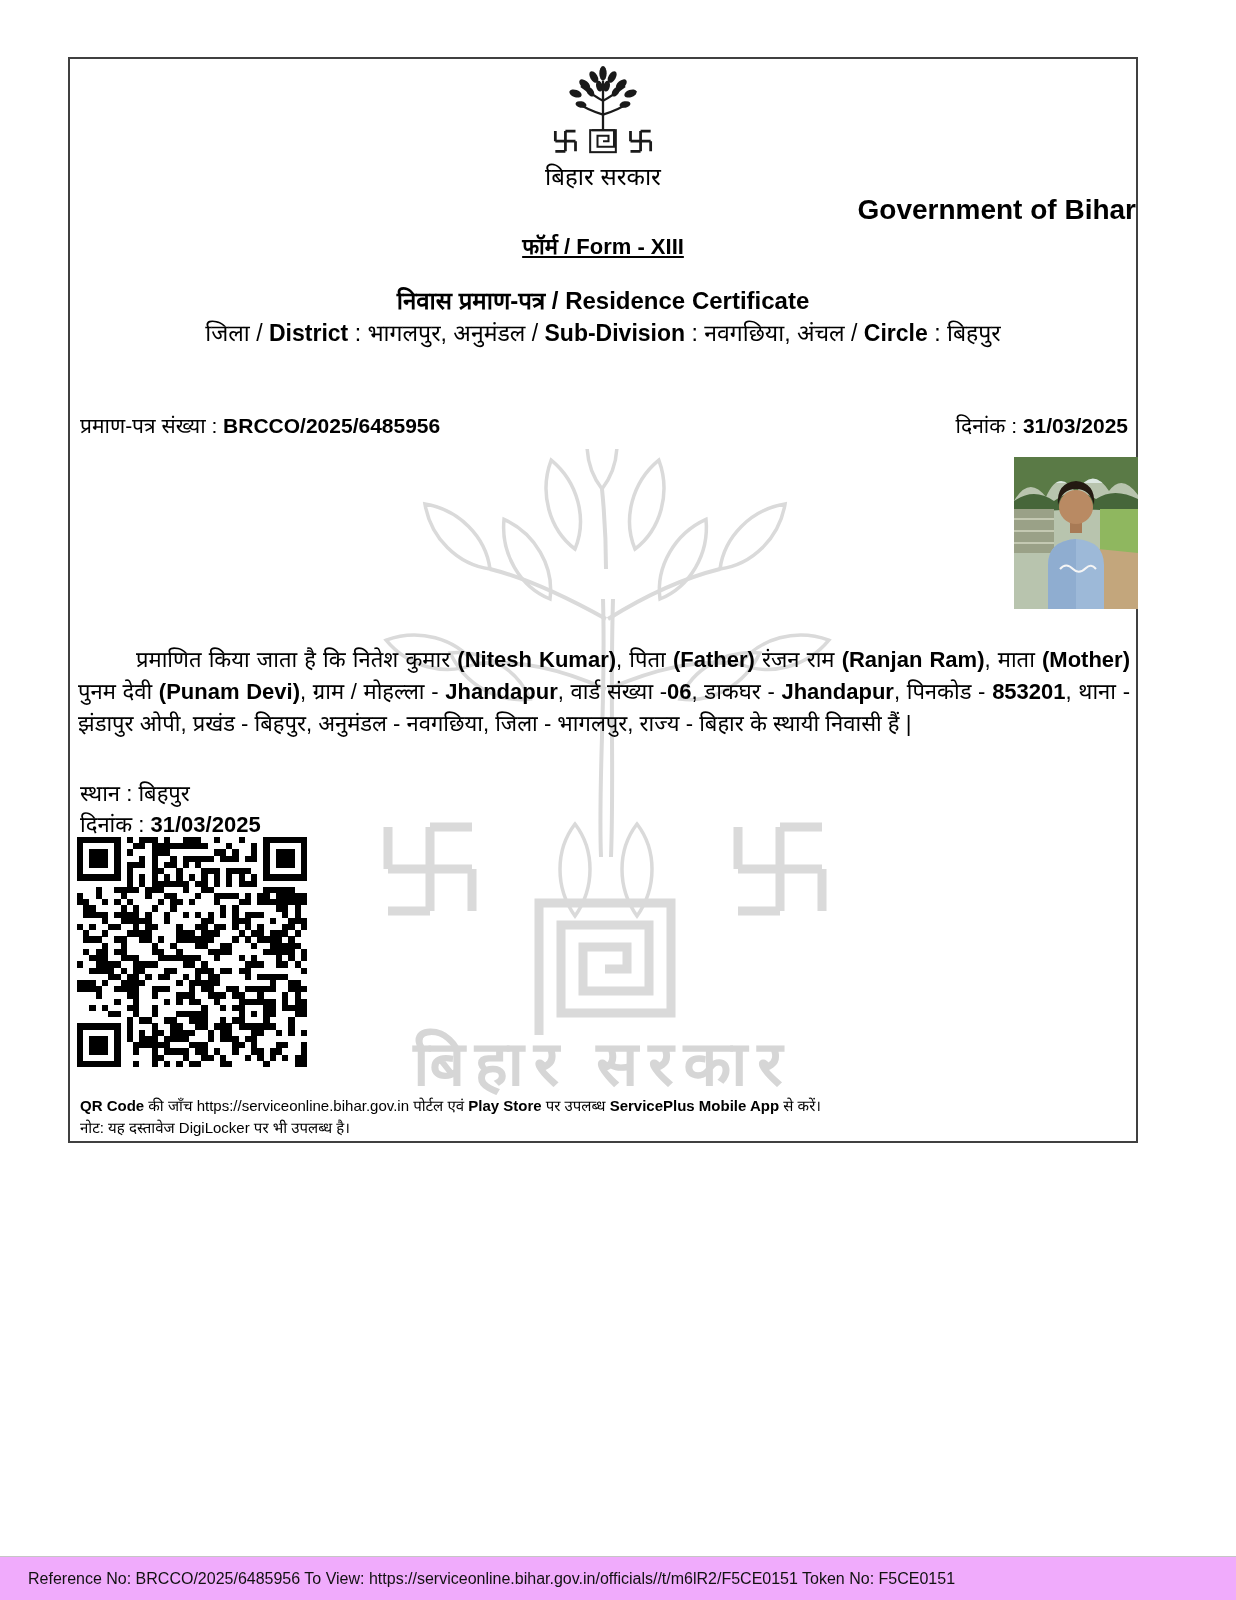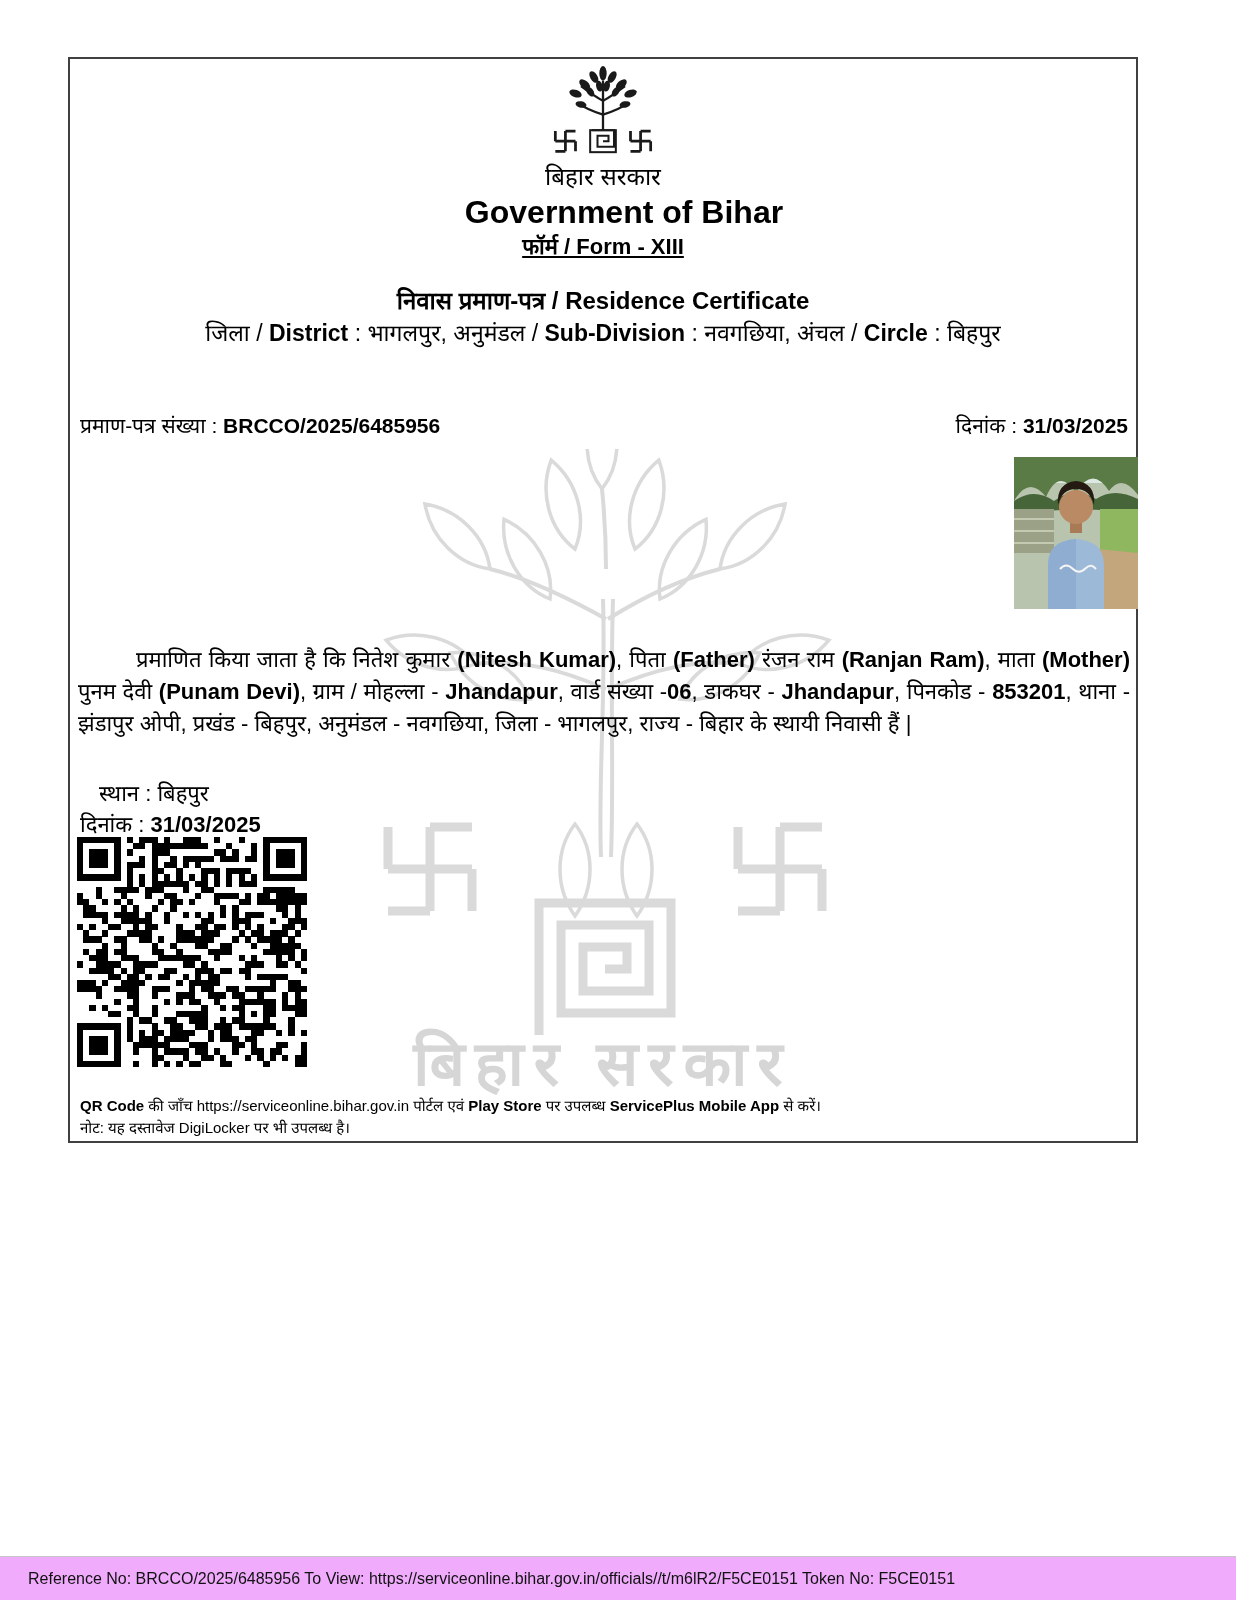--- a/index.html
+++ b/index.html
@@ -8,32 +8,32 @@
 
   .certificate{position:absolute;left:68px;top:57px;width:1070px;height:1086px;border:2px solid #404040;background:#fff;}
 
   .watermark{position:absolute;left:300px;top:390px;width:470px;height:590px;z-index:0;}
   .wm-text{position:absolute;left:0;top:960px;width:100%;text-align:center;font-size:62px;font-weight:700;color:#d6d6d6;letter-spacing:10px;z-index:0;white-space:nowrap;}
 
   .content{position:absolute;left:0;top:0;width:100%;height:100%;z-index:1;}
 
   .logo{position:absolute;left:50%;transform:translateX(-50%);top:5px;width:110px;height:92px;}
   .govt-hindi{position:absolute;top:100px;width:100%;text-align:center;font-size:24px;}
-  .govt-en{position:absolute;top:135px;width:100%;text-align:center;font-size:32px;font-weight:700;margin-left:21px;}
+  .govt-en{position:absolute;top:135px;width:100%;text-align:right;font-size:28px;font-weight:700;}
   .form-line{position:absolute;top:171px;width:100%;text-align:center;font-size:22px;font-weight:700;text-decoration:underline;}
   .cert-title{position:absolute;top:224px;width:100%;text-align:center;font-size:24px;font-weight:700;}
   .district-line{position:absolute;top:257px;width:100%;text-align:center;font-size:23px;}
 
   .meta-row{position:absolute;top:352px;left:10px;right:8px;display:flex;justify-content:space-between;font-size:21px;gap:32px;}
 
   .photo{position:absolute;left:944px;top:398px;width:124px;height:152px;overflow:hidden;}
 
   .body-text{position:absolute;left:8px;top:585px;width:1052px;font-size:22px;line-height:32px;text-align:justify;text-indent:58px;}
 
-  .place{position:absolute;left:10px;top:718px;font-size:22px;margin-left:19px;}
+  .place{position:absolute;left:10px;top:718px;font-size:22px;}
   .issue-date{position:absolute;left:10px;top:749px;font-size:22px;}
 
   .qr{position:absolute;left:7px;top:778px;width:230px;height:230px;background:#fff;line-height:0;}
 
   .signature{position:absolute;right:14px;top:872px;font-size:22px;font-weight:700;}
 
   .note1{position:absolute;left:10px;top:1036px;font-size:15px;}
   .note2{position:absolute;left:10px;top:1058px;font-size:15px;}
 
   .footer{position:absolute;left:0;top:1556px;width:1236px;height:44px;background:#f0abfc;border-top:1px solid #c6c6c6;display:flex;align-items:center;padding-left:28px;font-size:16px;color:#111;}

